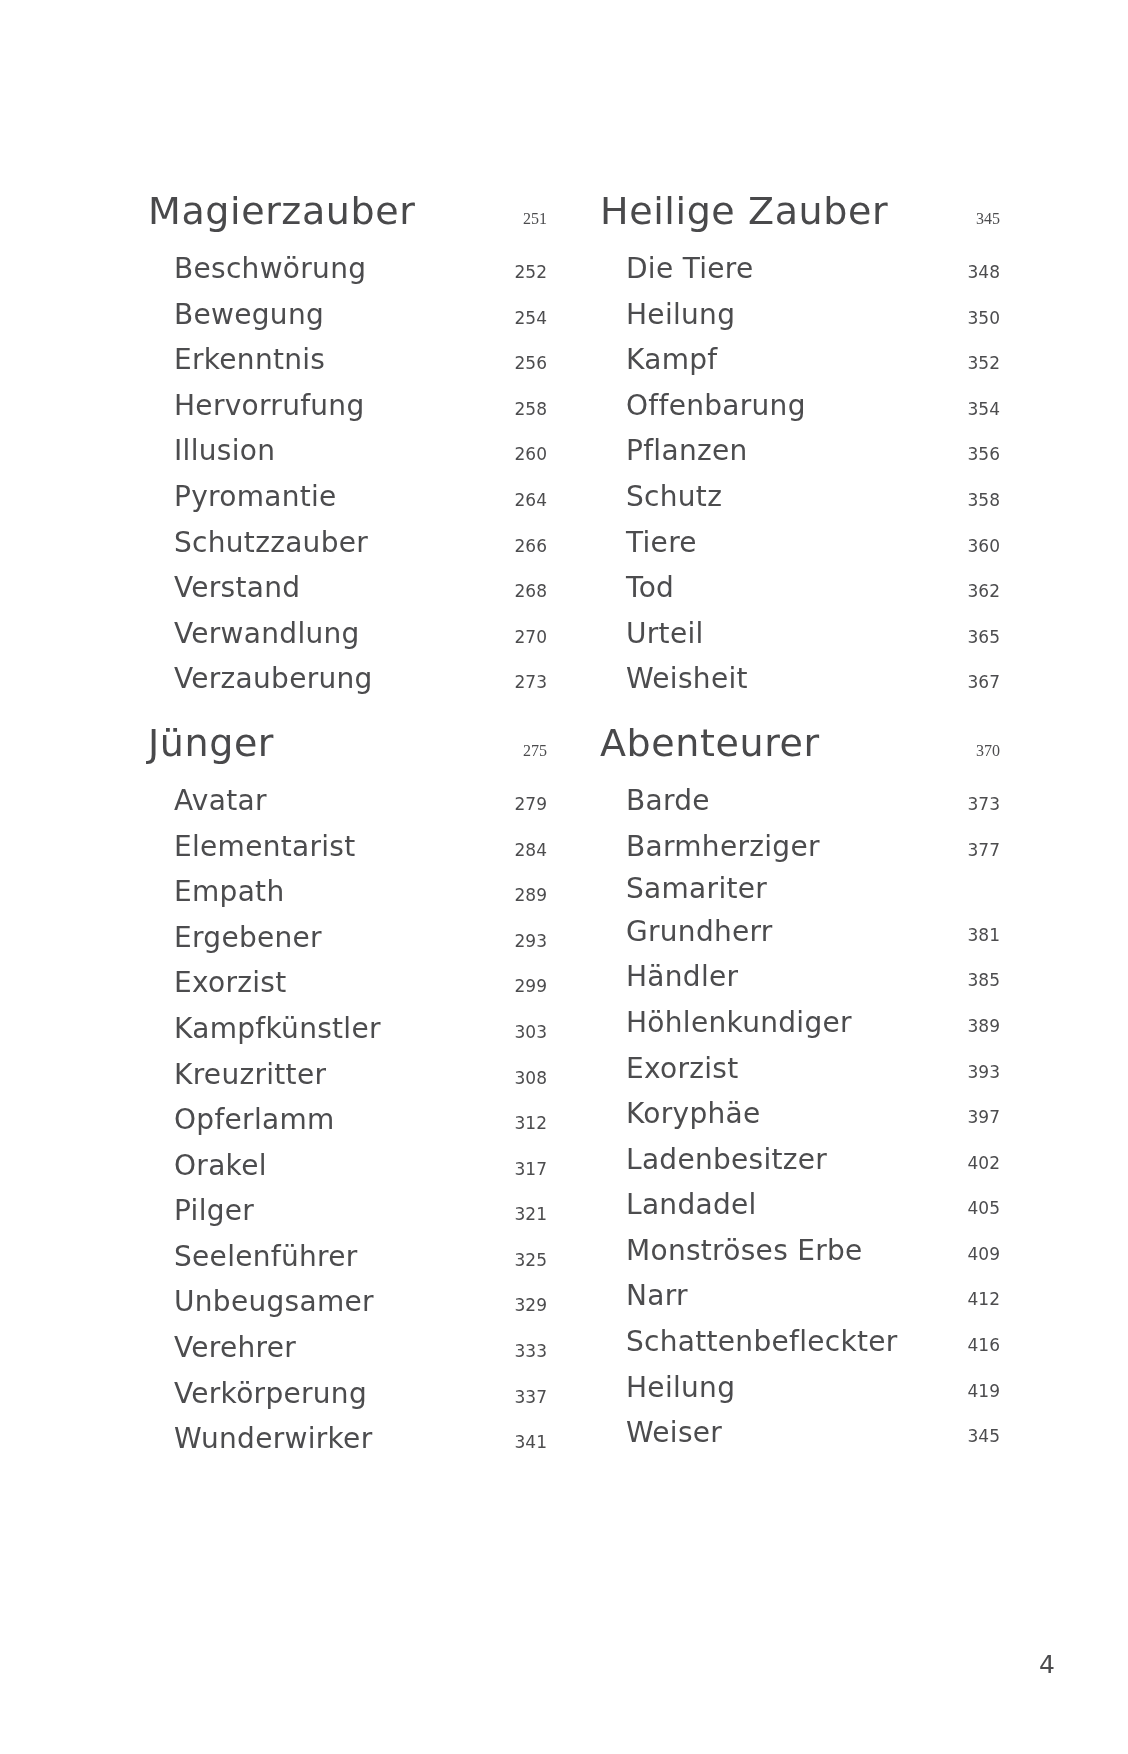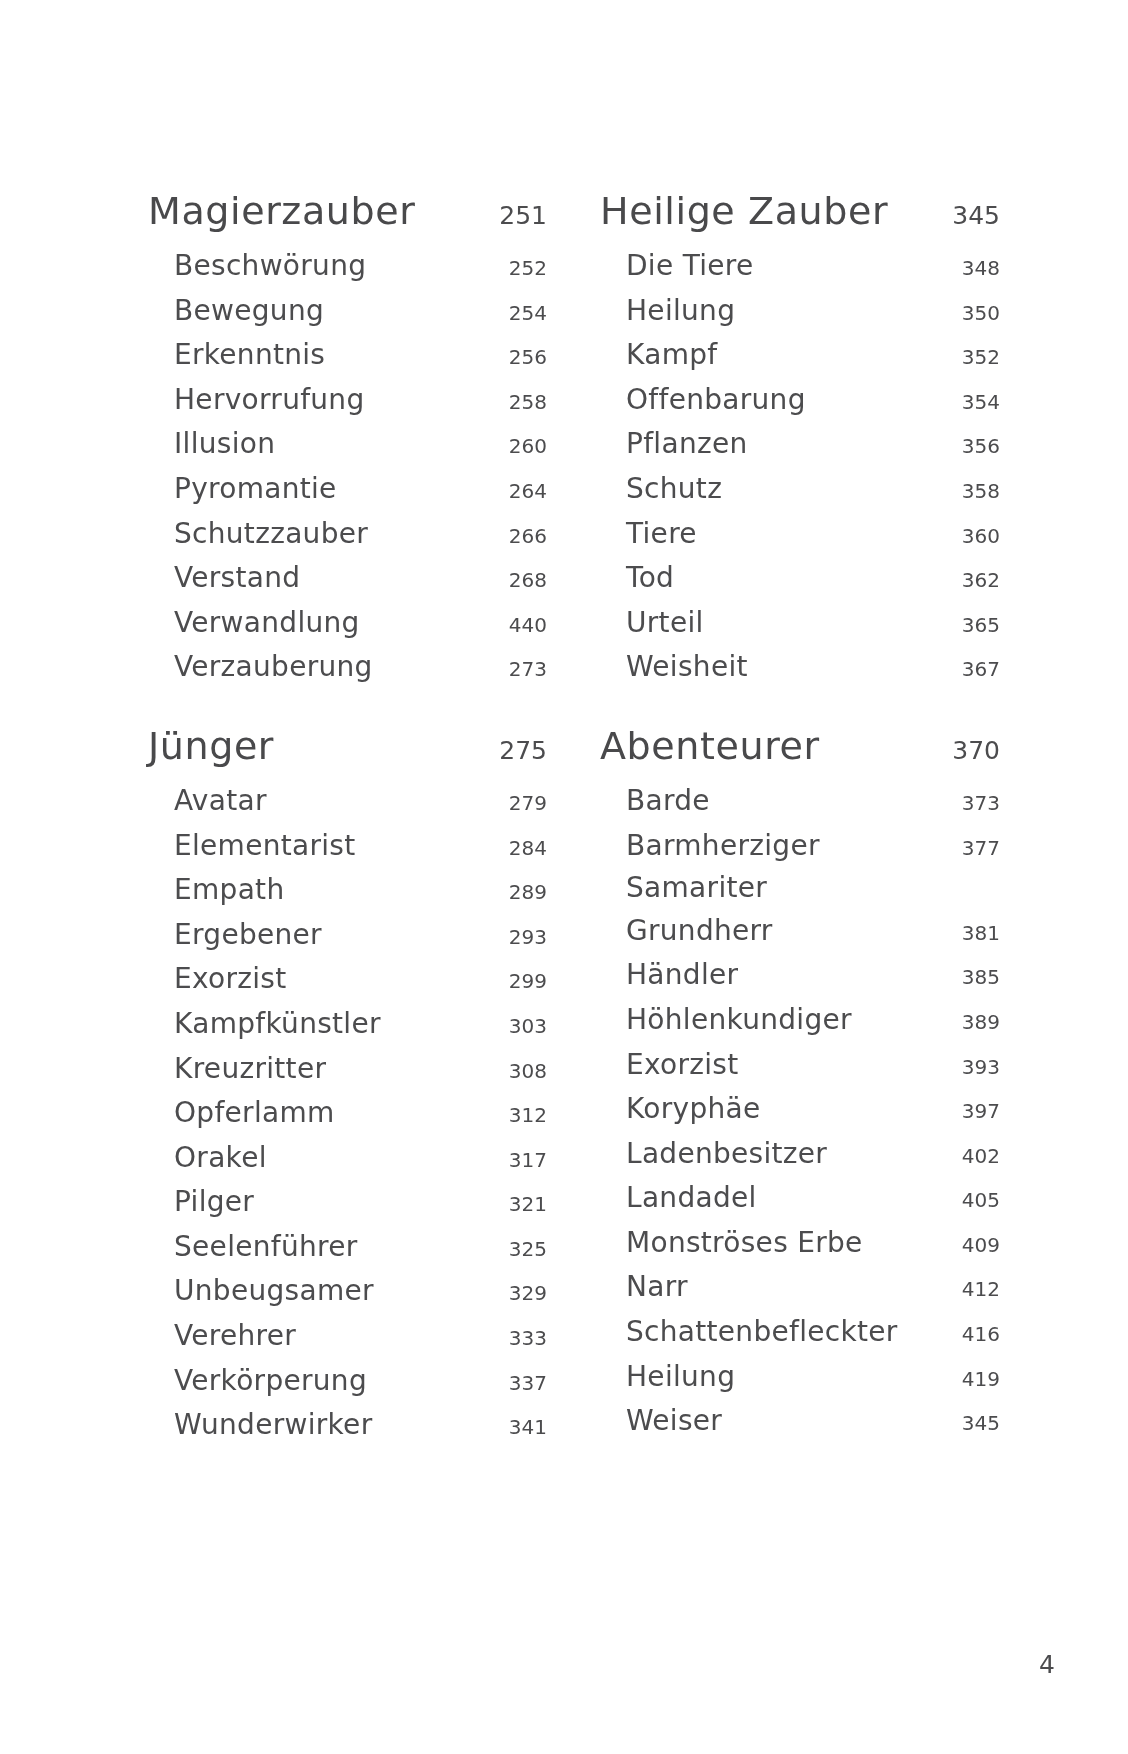--- a/index.html
+++ b/index.html
@@ -12,44 +12,44 @@
     overflow:hidden;
   }
   .toc {
     position:absolute;
     left:148px; top:188px;
     display:flex;
     gap:53px;
   }
   .col { width:399px; }
   .col:last-child { width:400px; }
-  .toc-section + .toc-section { margin-top:32px; }
+  .toc-section + .toc-section { margin-top:16px; }
   .sec-head {
     display:flex;
     justify-content:space-between;
     align-items:baseline;
     line-height:46px;
     margin-bottom:6px;
   }
   .sec-title {
     font-size:38px;
     letter-spacing:0.6px;
     font-weight:500;
     color:#49494b;
   }
-  .sec-page { font-size:25px; }
+  .sec-page { font-size:16px;font-family:Liberation Serif, serif; }
   .item {
     display:flex;
     justify-content:space-between;
     align-items:baseline;
     line-height:42.6px;
     padding-left:26px;
   }
   .item-label { font-size:28px; letter-spacing:0.3px; }
-  .item-page  { font-size:20px; }
+  .item-page  { font-size:17px; }
   .footer-page-num {
     position:absolute;
     top:1650px; left:1023px;
     width:32px;
     text-align:right;
     font-size:25px;
     line-height:30px;
     color:#4c4c4e;
   }
 </style>
@@ -91,21 +91,21 @@
           <div class="item">
             <span class="item-label">Schutzzauber</span>
             <span class="item-page">266</span>
           </div>
           <div class="item">
             <span class="item-label">Verstand</span>
             <span class="item-page">268</span>
           </div>
           <div class="item">
             <span class="item-label">Verwandlung</span>
-            <span class="item-page">440</span>
+            <span class="item-page">270</span>
           </div>
           <div class="item">
             <span class="item-label">Verzauberung</span>
             <span class="item-page">273</span>
           </div>
         </section>
         <section class="toc-section">
           <div class="sec-head">
             <span class="sec-title">Jünger</span>
             <span class="sec-page">275</span>

